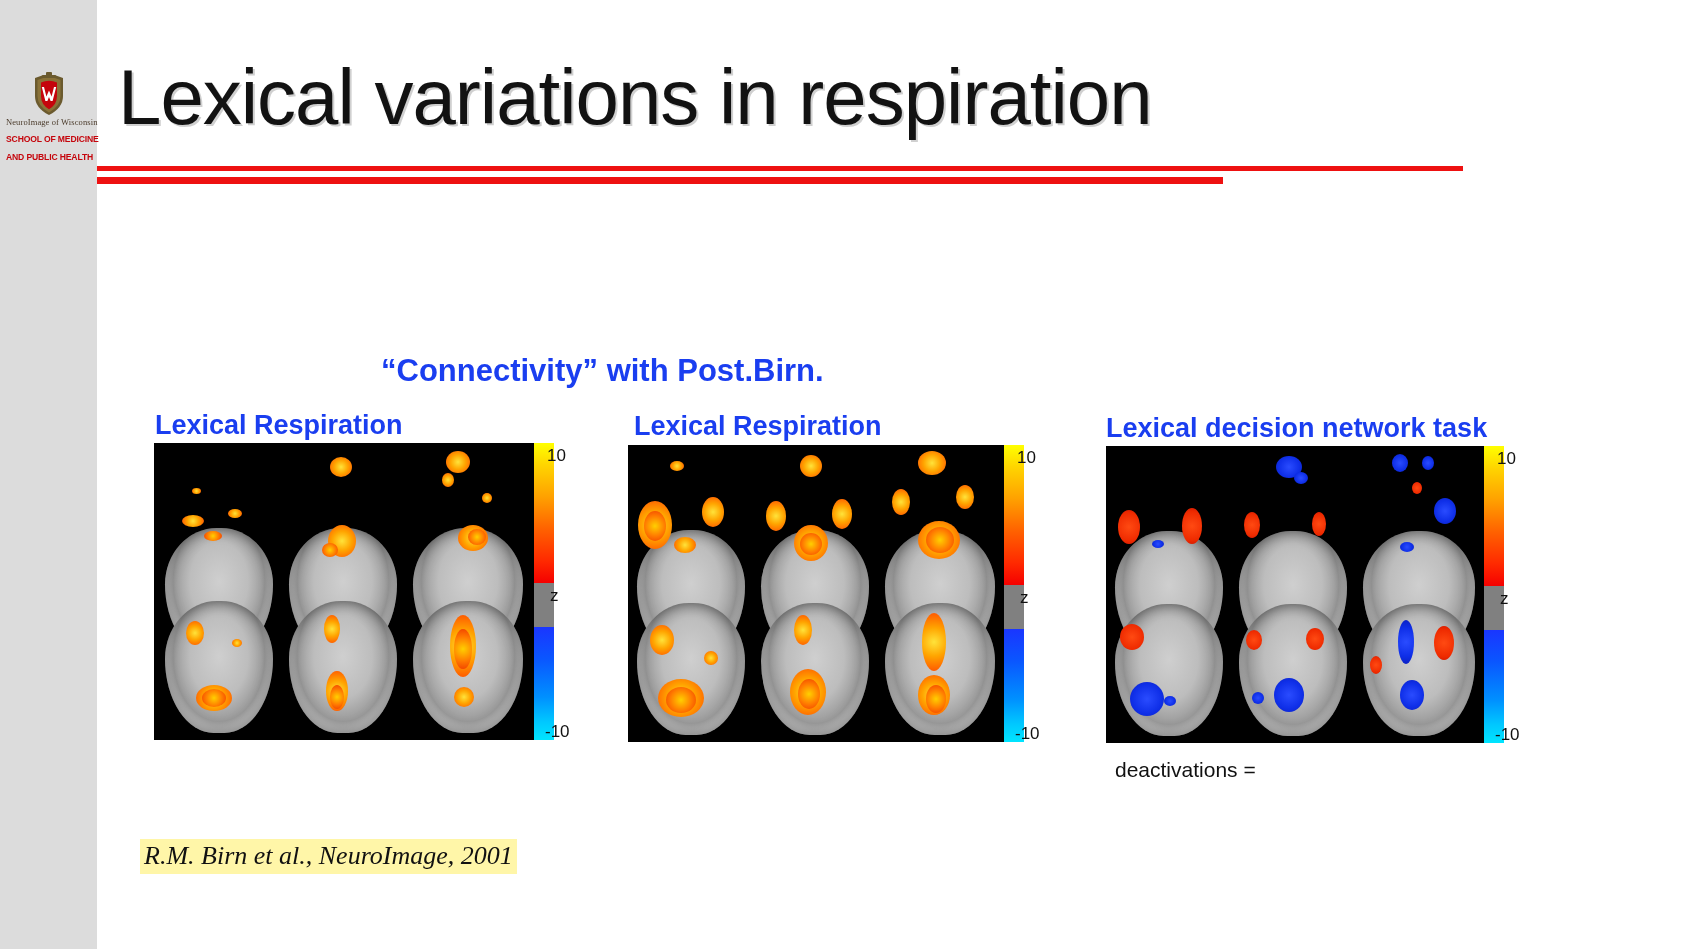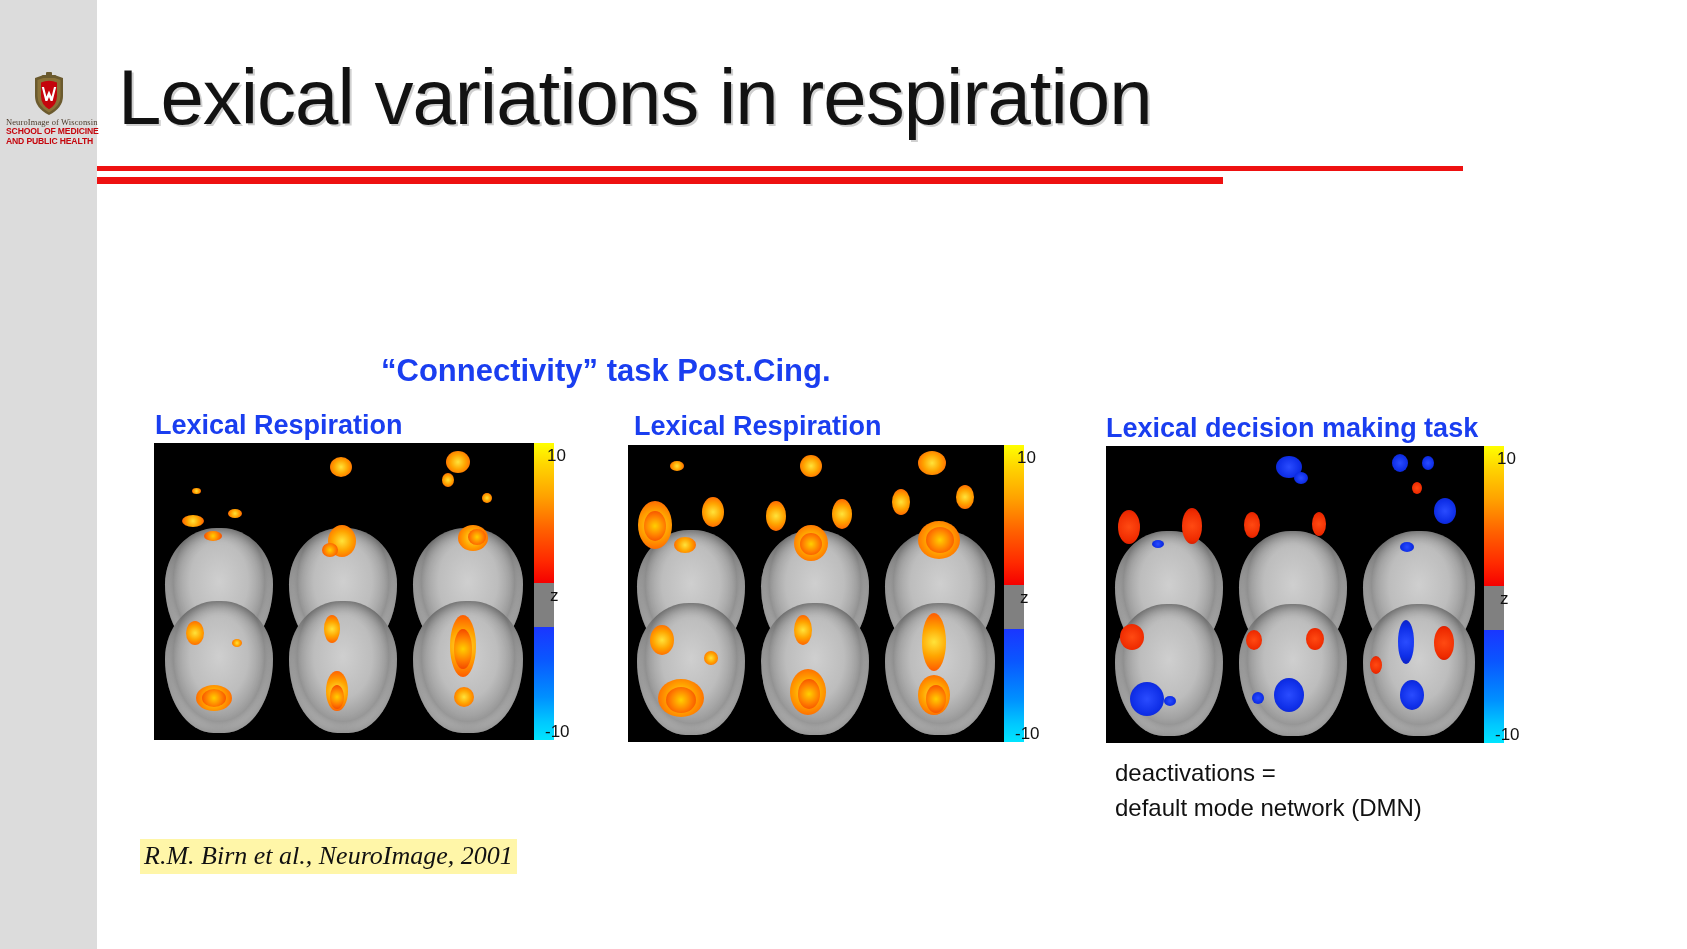--- a/index.html
+++ b/index.html
@@ -4,21 +4,21 @@
 <style>
   html,body{margin:0;padding:0;background:#fff;}
   body{width:1687px;height:949px;overflow:hidden;font-family:"Liberation Sans",sans-serif;position:relative;}
 
   
   .sidebar{position:absolute;left:0;top:0;width:97px;height:949px;background:#dcdcdc;}
   .logo-wrap{position:absolute;left:6px;top:68px;width:86px;text-align:center;}
   .crest{width:40px;height:48px;margin:0 auto;position:relative;}
   .crest svg{display:block;}
   .logo-uw{font-family:"Liberation Serif",serif;font-size:8.5px;color:#4a3a2a;letter-spacing:.1px;margin-top:2px;line-height:1.1;white-space:nowrap;}
-  .logo-school{font-family:"Liberation Sans",sans-serif;font-weight:bold;font-size:8.6px;color:#c5050c;line-height:1.12;margin-top:0;letter-spacing:-.15px;white-space:nowrap;}
+  .logo-school{font-family:"Liberation Sans",sans-serif;font-weight:bold;font-size:8.6px;color:#c5050c;line-height:1.12;margin-top:8px;letter-spacing:-.15px;white-space:nowrap;}
 
   
   .title{position:absolute;left:118px;top:58px;font-size:78px;line-height:1;color:#121212;
          font-family:"Liberation Sans",sans-serif;font-weight:400;letter-spacing:-1px;
          text-shadow:2px 2px 0 rgba(170,170,170,.55);}
   .rule1{position:absolute;left:97px;top:166px;width:1366px;height:5px;background:#ee1111;}
   .rule2{position:absolute;left:97px;top:177px;width:1126px;height:7px;background:#ee1111;}
 
   
   .subtitle{position:absolute;left:381px;top:353px;font-size:31px;color:#1a3ef0;font-weight:bold;
@@ -33,21 +33,21 @@
   
   .cbar{position:absolute;width:20px;}
   .cbar .hot{position:absolute;left:0;top:0;width:20px;
        background:linear-gradient(to bottom,#ffff00 0%,#ffd400 16%,#ffa200 38%,#ff6000 62%,#ff2a00 84%,#f50000 100%);}
   .cbar .mid{position:absolute;left:0;width:20px;background:#808080;}
   .cbar .cold{position:absolute;left:0;width:20px;
        background:linear-gradient(to bottom,#1a36ff 0%,#0a56ff 28%,#0090ff 62%,#00c8ff 84%,#00e5ff 100%);}
   .cbar-lab{position:absolute;font-size:17px;color:#111;font-family:"Liberation Sans",sans-serif;}
 
   
-  .dmn{position:absolute;left:1115px;top:755px;font-size:24px;color:#111;line-height:1.47;
+  .dmn{position:absolute;left:1115px;top:755px;font-size:21px;color:#111;line-height:1.47;
        font-family:"Liberation Sans",sans-serif;}
 
   
   .cite{position:absolute;left:140px;top:839px;font-family:"Liberation Serif",serif;font-style:italic;
         font-size:26px;color:#111;background:#fff6a8;padding:2px 4px 3px 4px;white-space:nowrap;}
 
   
   .slice{position:absolute;top:0;height:100%;}
   .slice .skull{position:absolute;left:50%;top:50%;transform:translate(-50%,-50%);
      border-radius:48% 48% 45% 45%/44% 44% 56% 56%;
@@ -77,21 +77,21 @@
     <div class="logo-uw">NeuroImage of Wisconsin</div>
     <div class="logo-school">SCHOOL OF MEDICINE</div>
     <div class="logo-school">AND PUBLIC HEALTH</div>
   </div>
 </div>
 
 <div class="title">Lexical variations in respiration</div>
 <div class="rule1"></div>
 <div class="rule2"></div>
 
-<div class="subtitle">“Connectivity” task Post.Cing.</div>
+<div class="subtitle">“Connectivity” with Post.Birn.</div>
 
 <div class="panel">
   <div class="panel-label" style="left:155px;top:410px;">Lexical Respiration</div>
   <div class="brainbox" style="left:154px;top:443px;width:380px;height:297px;">
 
     <div class="slice" style="left:4px;width:122px;">
       <div class="skull" style="width:108px;height:128px;"></div>
       <div class="blob hotb" style="left:24px;top:72px;width:22px;height:12px;"></div>
       <div class="blob hotb" style="left:70px;top:66px;width:14px;height:9px;"></div>
       <div class="blob hotb2" style="left:46px;top:88px;width:18px;height:10px;"></div>
@@ -193,21 +193,21 @@
     <div class="hot" style="height:140px;"></div>
     <div class="mid" style="top:140px;height:44px;"></div>
     <div class="cold" style="top:184px;height:113px;"></div>
   </div>
   <div class="cbar-lab" style="left:1017px;top:448px;">10</div>
   <div class="cbar-lab" style="left:1020px;top:588px;">z</div>
   <div class="cbar-lab" style="left:1015px;top:724px;">-10</div>
 </div>
 
 <div class="panel">
-  <div class="panel-label" style="left:1106px;top:413px;">Lexical decision making task</div>
+  <div class="panel-label" style="left:1106px;top:413px;">Lexical decision network task</div>
   <div class="brainbox" style="left:1106px;top:446px;width:378px;height:297px;">
     <div class="slice" style="left:2px;width:122px;">
       <div class="skull" style="width:108px;height:128px;"></div>
       <div class="blob redb" style="left:10px;top:64px;width:22px;height:34px;"></div>
       <div class="blob redb" style="left:74px;top:62px;width:20px;height:36px;"></div>
       <div class="blob coldb" style="left:44px;top:94px;width:12px;height:8px;"></div>
     </div>
     <div class="slice" style="left:126px;width:122px;">
       <div class="skull" style="width:108px;height:128px;"></div>
       <div class="blob coldb" style="left:44px;top:10px;width:26px;height:22px;"></div>
@@ -249,16 +249,15 @@
     <div class="mid" style="top:140px;height:44px;"></div>
     <div class="cold" style="top:184px;height:113px;"></div>
   </div>
   <div class="cbar-lab" style="left:1497px;top:449px;">10</div>
   <div class="cbar-lab" style="left:1500px;top:589px;">z</div>
   <div class="cbar-lab" style="left:1495px;top:725px;">-10</div>
 </div>
 
 <div class="dmn">
   <div>deactivations =</div>
-  <div>default mode network (DMN)</div>
 </div>
 
 <div class="cite">R.M. Birn et al., NeuroImage, 2001</div>
 
 </body></html>

